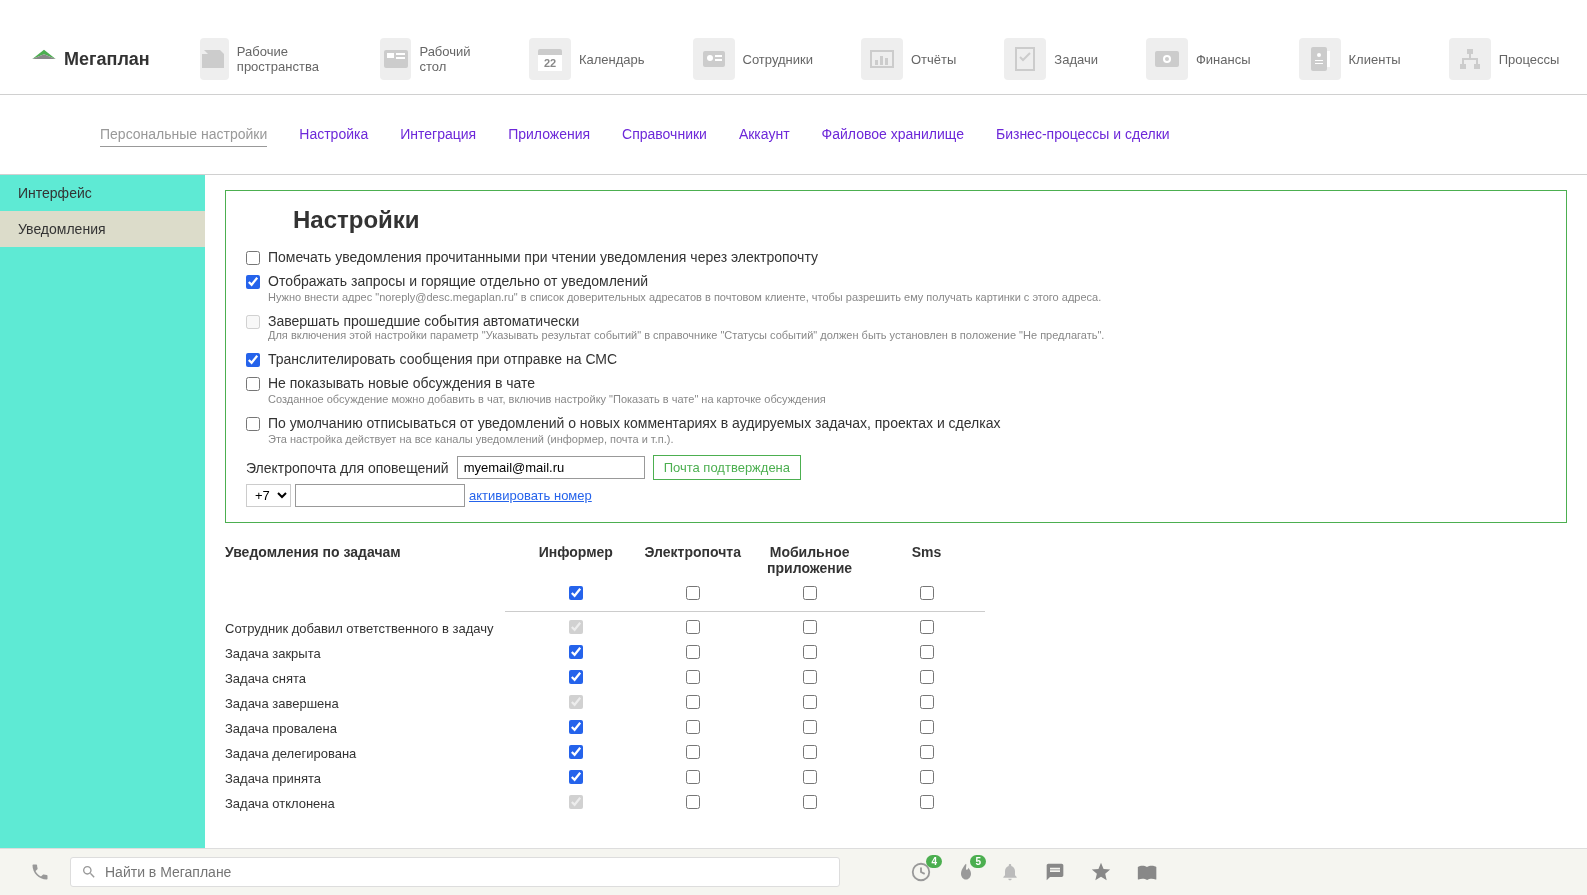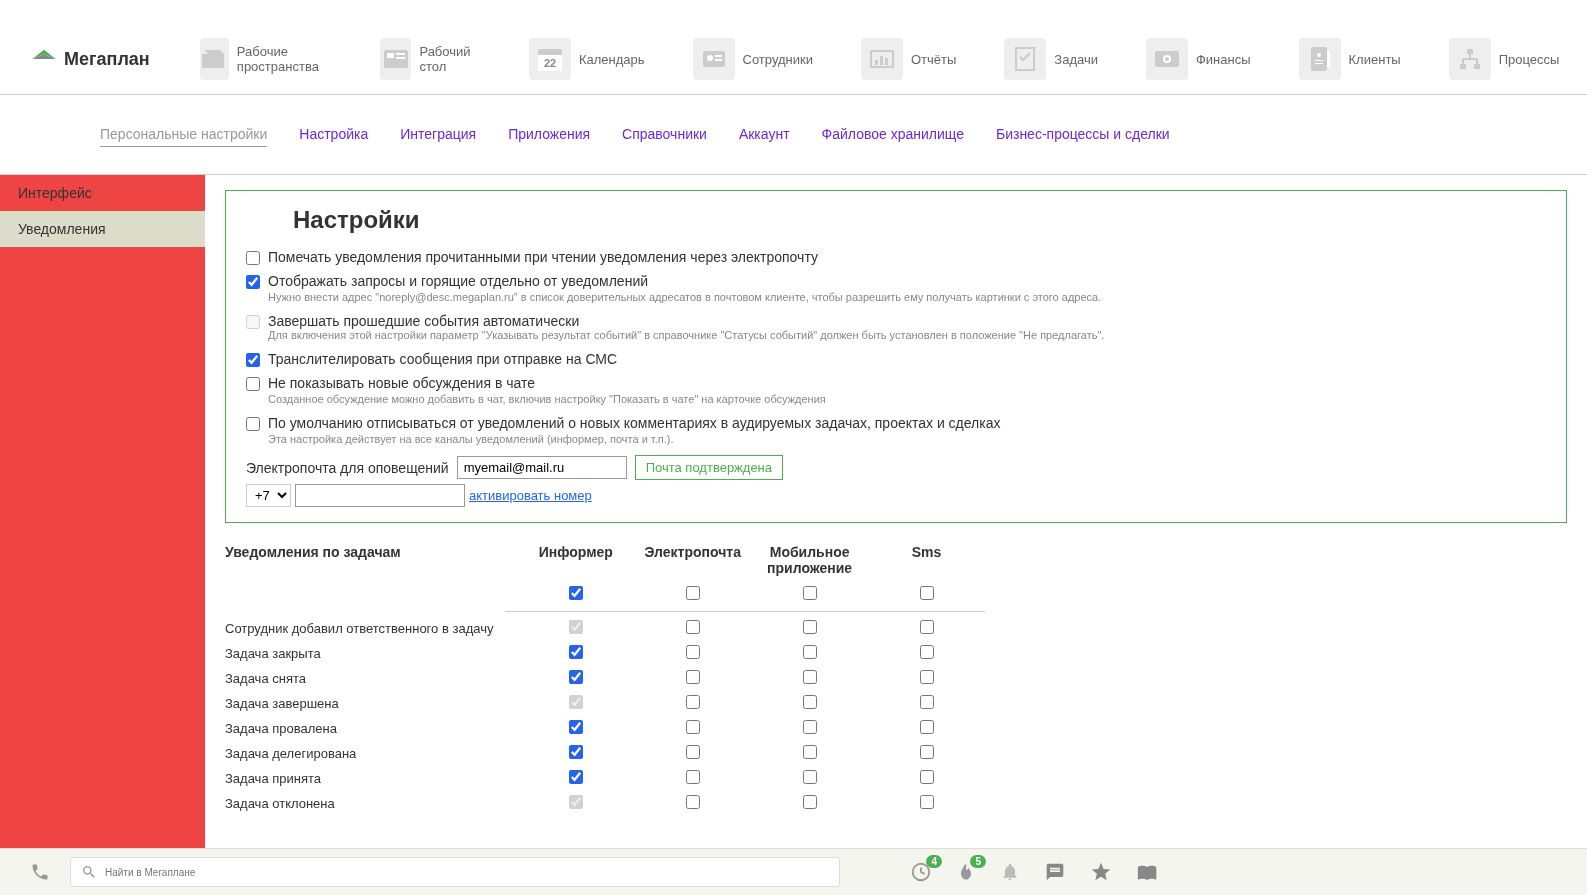--- a/index.html
+++ b/index.html
@@ -14,55 +14,55 @@
     .nav-item .icon { width: 42px; height: 42px; background: #eee; border-radius: 4px; display: flex; align-items: center; justify-content: center; color: #aaa; }
     .avatar { width: 50px; height: 50px; border-radius: 50%; background: #888; cursor: pointer; overflow: hidden; }
     
     
     .subnav { display: flex; gap: 32px; padding: 27px 100px; border-top: 1px solid #d0d0d0; border-bottom: 1px solid #d0d0d0; }
     .subnav-item { cursor: pointer; color: #6d28d9; font-size: 14px; padding: 4px 0; }
     .subnav-item.active { color: #999; border-bottom: 1px solid #999; }
     
     
     .content-wrap { display: flex; }
-    .sidebar { width: 205px; background: #ef4444; min-height: calc(100vh - 200px); }
+    .sidebar { width: 205px; background: #5eead4; min-height: calc(100vh - 200px); }
     .sidebar-item { padding: 10px 18px; cursor: pointer; font-size: 14px; color: #333; }
     .sidebar-item.active { background: #dcdcca; }
     
     .main { flex: 1; padding: 15px 20px; }
     .settings-box { border: 1px solid #4CAF50; padding: 15px 20px; margin-bottom: 15px; }
     .page-title { font-size: 24px; font-weight: bold; margin-bottom: 15px; margin-left: 47px; }
     .setting-row { display: flex; align-items: flex-start; gap: 8px; margin-bottom: 8px; }
     .setting-check { margin-top: 2px; width: 14px; height: 14px; accent-color: #2563eb; }
     .setting-label { font-size: 14px; }
     .setting-hint { font-size: 11px; color: #888; margin-left: 22px; margin-bottom: 10px; margin-top: -6px; }
     .email-row { display: flex; align-items: center; gap: 8px; margin-top: 10px; }
     .email-label { font-size: 14px; }
-    .email-input { border: 1px solid #999; padding: 3px 6px; width: 170px; font-size: 13px; }
+    .email-input { border: 1px solid #999; padding: 3px 6px; width: 188px; font-size: 13px; }
     .email-confirmed { border: 1px solid #4CAF50; color: #4CAF50; padding: 4px 10px; font-size: 13px; }
     .sms-row { margin-top: 10px; font-size: 14px; }
     .phone-row { display: flex; align-items: center; gap: 4px; margin-top: 4px; }
     .phone-prefix { border: 1px solid #ccc; padding: 2px 4px; font-size: 13px; background: #fff; }
     .phone-input { border: 1px solid #999; padding: 3px 6px; width: 170px; font-size: 13px; }
     .activate-link { color: #2563eb; text-decoration: underline; cursor: pointer; font-size: 13px; }
     
     
     .notif-table { width: 760px; }
     .table-header { display: flex; font-weight: bold; font-size: 14px; padding: 6px 0; }
     .col-label { width: 300px; }
     .col-check { width: 120px; text-align: center; }
     .table-row { display: flex; align-items: center; padding: 4px 0; }
     .table-row .col-check input { width: 14px; height: 14px; accent-color: #2563eb; }
     .table-sep { width: 480px; margin-left: 280px; border: none; border-top: 1px solid #ccc; margin-top: 4px; margin-bottom: 4px; }
     
     
     .footer { position: fixed; bottom: 0; left: 0; right: 0; display: flex; align-items: center; background: #f5f5f0; border-top: 1px solid #ddd; padding: 8px 30px; gap: 20px; }
     .footer-phone { color: #888; cursor: pointer; }
     .search-box { flex: 1; display: flex; align-items: center; background: #fff; border: 1px solid #ddd; border-radius: 3px; padding: 6px 10px; max-width: 770px; }
-    .search-box input { border: none; outline: none; flex: 1; font-size: 10px; color: #000000; }
+    .search-box input { border: none; outline: none; flex: 1; font-size: 14px; color: #000000; }
     .search-icon { color: #999; margin-right: 8px; }
     .footer-icons { display: flex; gap: 24px; align-items: center; margin-left: 50px; }
     .footer-icon { position: relative; cursor: pointer; color: #888; }
     .badge { position: absolute; top: -6px; right: -10px; background: #4CAF50; color: #fff; border-radius: 10px; font-size: 10px; padding: 1px 5px; font-weight: bold; }
     
     svg { display: block; }
   </style>
 </head>
 <body>
 

